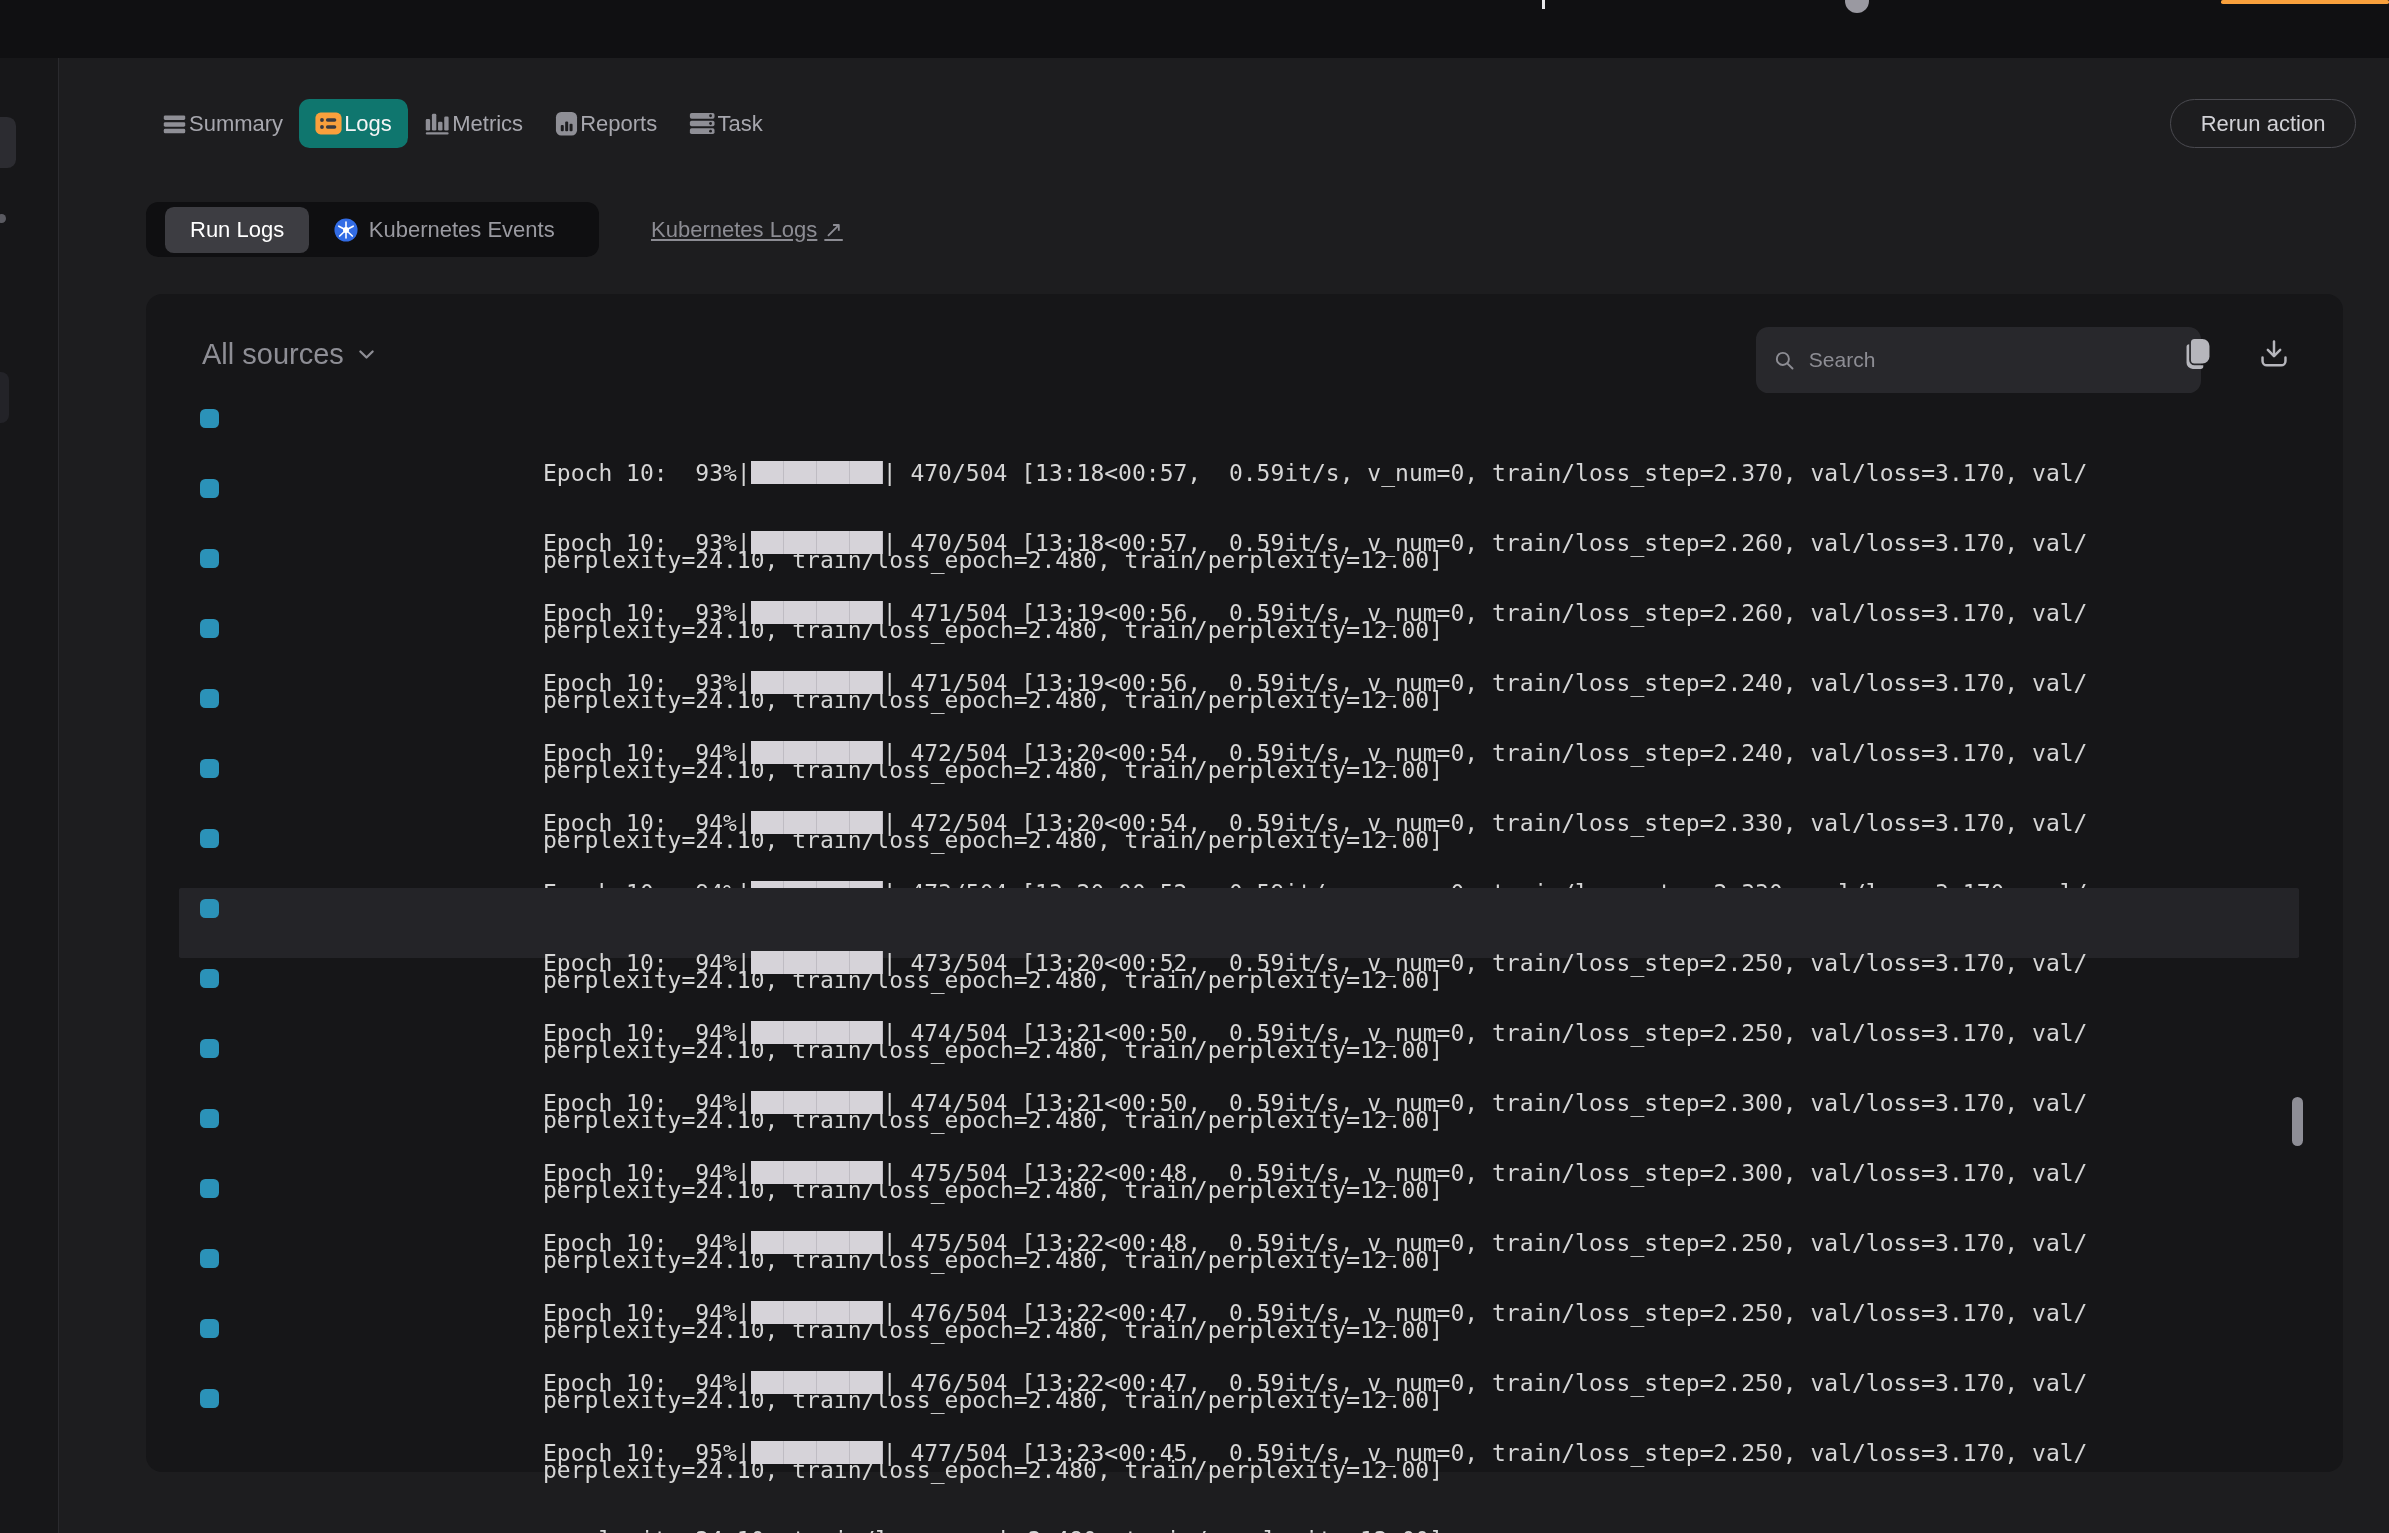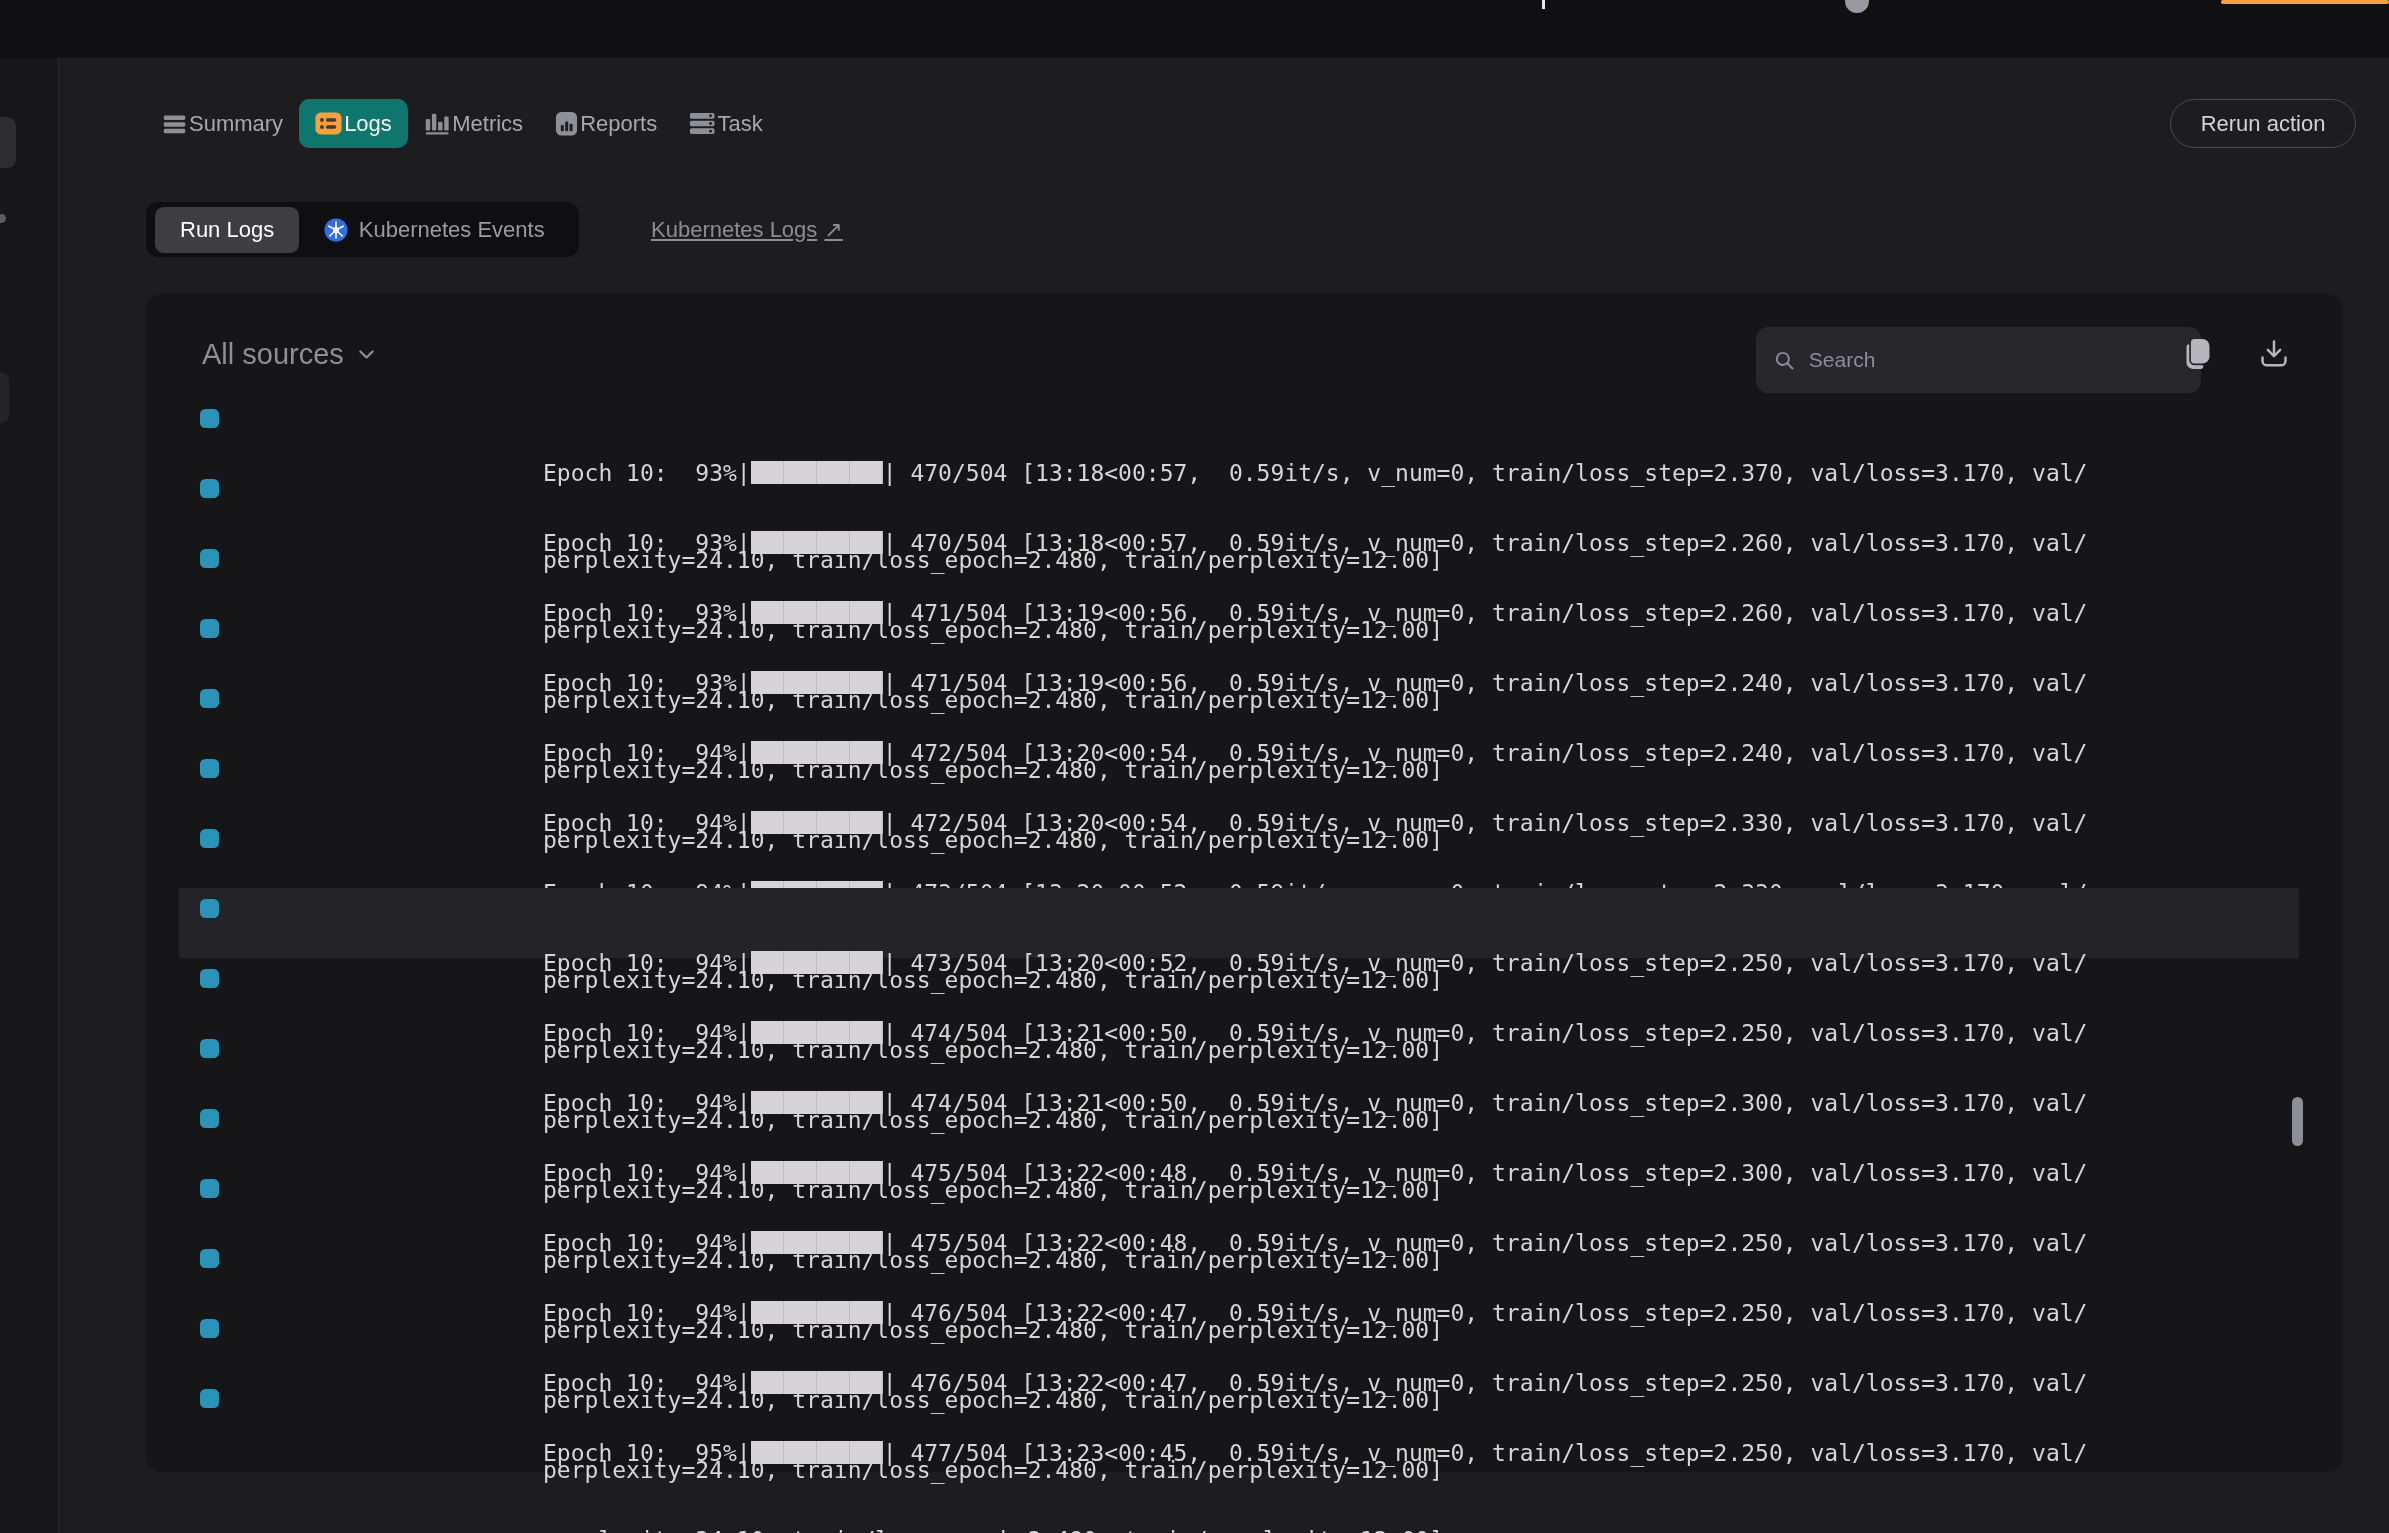--- a/index.html
+++ b/index.html
@@ -23,21 +23,21 @@
   .tabrow{position:absolute;left:146px;top:99px;height:49px;display:flex;align-items:center;}
   .tab{display:flex;align-items:center;gap:2px;height:49px;padding:0 16px;border-radius:10.6px;
        color:#a7a7ae;font-size:22px;cursor:default;}
   .tab.active{background:#0f766e;color:#f4f4f5;}
   .tab .ticon{display:inline-flex;align-items:center;}
   .rerun-btn{position:absolute;left:2170px;top:99px;width:186px;height:49px;border-radius:26.4px;
        border:1.3px solid #4a4a50;color:#d2d2d7;font-size:22px;display:flex;align-items:center;
        justify-content:center;background:transparent;box-sizing:border-box;}
   
   .segwrap{position:absolute;left:146px;top:202px;height:55px;background:#0f0f11;border-radius:12.3px;
-       display:flex;align-items:center;padding:0 9px;box-sizing:border-box;}
+       display:flex;align-items:center;padding:0 19px;box-sizing:border-box;}
   .seg{display:flex;align-items:center;gap:10.6px;height:46px;padding:0 25px;border-radius:8.8px;
        color:#9a9aa1;font-size:22px;}
   .seg.active{background:#3d3d42;color:#ffffff;}
   .k8s-link{position:absolute;left:651px;top:202px;height:55px;display:flex;align-items:center;gap:7px;
        color:#8c8c93;font-size:22px;text-decoration:underline;}
   .k8s-badge{display:inline-flex;width:24px;height:24px;}
   
   .panel{position:absolute;left:146px;top:294px;width:2197px;height:1178px;background:#161618;border-radius:16px;}
   .allsources{position:absolute;left:56px;top:44px;display:flex;align-items:center;gap:12.3px;
        color:#8e8e95;font-size:29px;}

